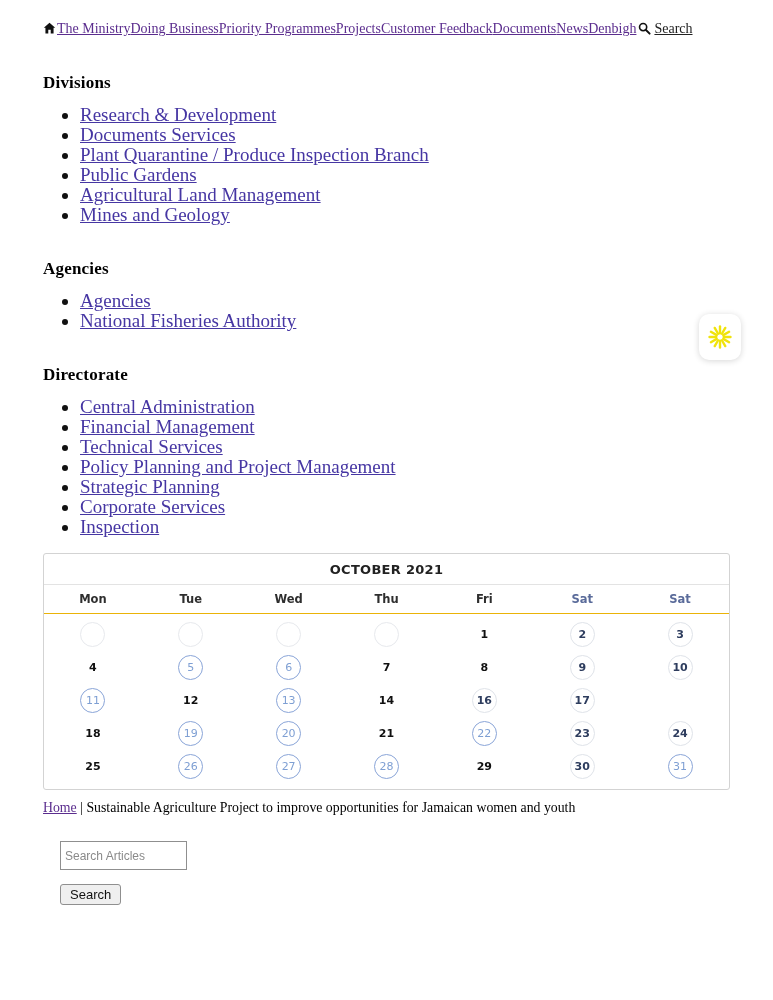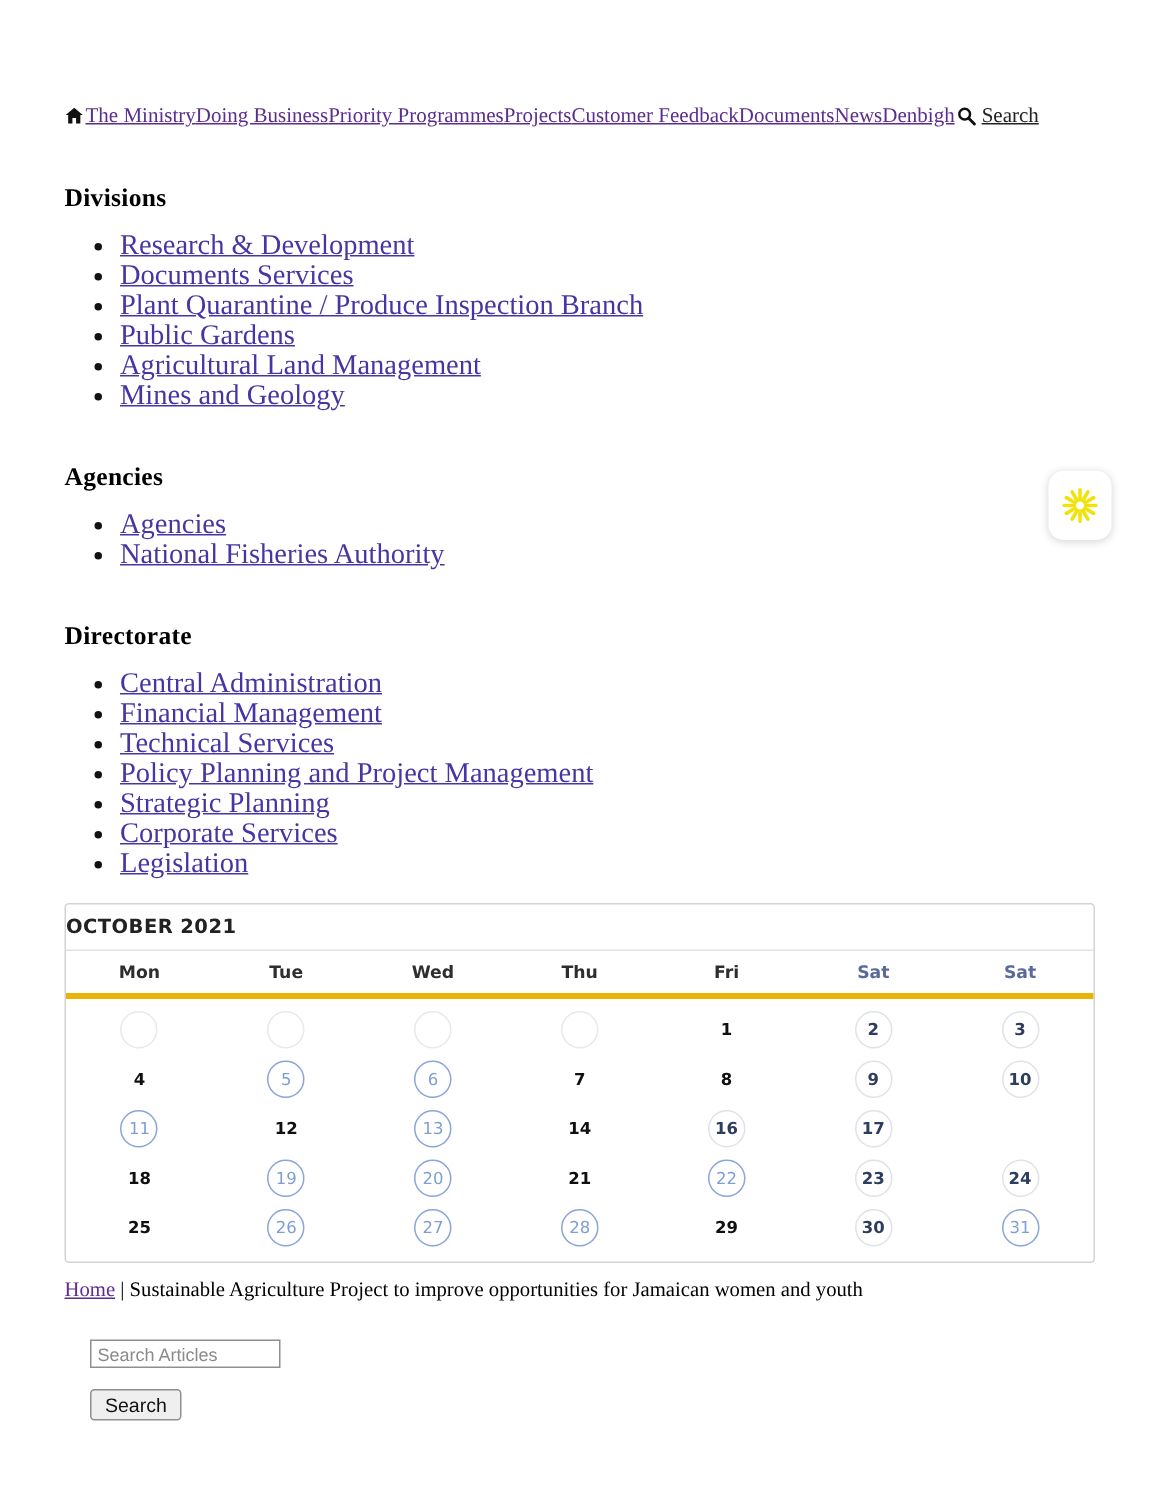--- a/index.html
+++ b/index.html
@@ -13,45 +13,45 @@
   html,body{margin:0;padding:0}
   body{
     width:773px;min-height:1000px;background:#fff;position:relative;
     font-family:"Liberation Serif",serif;color:#111;
   }
   .page{padding:0 43px 40px}
   a{cursor:pointer}
 
   
   .topnav{
-    padding-top:69px;font-size:14px;line-height:17px;
+    padding-top:20px;font-size:14px;line-height:17px;
     display:flex;flex-wrap:wrap;align-items:center;
   }
   .home-link{display:inline-flex;align-items:center;margin-right:1px;text-decoration:none}
   .nav-link{color:var(--nav-link);text-decoration:underline}
   .nav-search{display:inline-flex;align-items:center;margin-left:2px;text-decoration:none}
   .nav-search .lbl{color:#222;text-decoration:underline;margin-left:3px}
 
   
   .section-heading{font-size:17px;font-weight:700;margin:36px 0 0;letter-spacing:.2px;color:#000}
   .section-heading:first-child{}
   .link-list{margin:13px 0 0;padding:0 0 0 37px;list-style:disc}
   .link-list li{margin:0 0 3px;font-size:19px;line-height:17px}
   .list-link{color:var(--list-link);text-decoration:underline}
 
   
   .calendar{
     margin-top:18px;border:1px solid #d3d3d3;border-radius:3px;
     font-family:"DejaVu Sans","Liberation Sans",sans-serif;background:#fff;
   }
   .cal-title{
-    padding:8px 0 7px;font-size:13px;font-weight:600;color:#222;
+    text-align:center;padding:8px 0 7px;font-size:13px;font-weight:600;color:#222;
     border-bottom:1px solid #e3e3e3;letter-spacing:.3px;
   }
-  .cal-headers{display:grid;grid-template-columns:repeat(7,1fr);border-bottom:4px solid #eab308}
+  .cal-headers{display:grid;grid-template-columns:repeat(7,1fr);border-bottom:1px solid #eab308}
   .day-header{text-align:center;padding:7px 0;font-size:11.5px;font-weight:600;color:#2e2e2e}
   .day-header.weekend{color:var(--weekend-header)}
   .cal-grid{padding:4px 0 6px}
   .week-row{display:grid;grid-template-columns:repeat(7,1fr)}
   .day-cell{height:33px;display:flex;align-items:center;justify-content:center}
   .day-num{
     width:25px;height:25px;border-radius:50%;display:inline-flex;
     align-items:center;justify-content:center;font-size:11px;border:1px solid transparent;
   }
   .day-num.plain{color:#101010;font-weight:700}
@@ -59,21 +59,21 @@
   .day-num.weekend{color:#2e3d5e;font-weight:700;border-color:#dfe3e9}
   .day-num.empty{border-color:#e7e9ed}
 
   
   .breadcrumb{margin:9px 0 0;font-size:13.8px;line-height:18px;color:#000}
   .breadcrumb a{color:var(--nav-link);text-decoration:underline}
 
   
   .article-search{margin:24px 0 0 17px}
   .article-search input{
-    display:block;width:127px;height:19px;border:1px solid #8f8f8f;
+    display:block;width:127px;height:29px;border:1px solid #8f8f8f;
     font:12px "Liberation Sans",sans-serif;padding:1px 4px;color:#333;background:#fff;
   }
   .article-search input::placeholder{color:#8a8a8a}
   .article-search button{
     display:block;margin-top:14px;font:13px "Liberation Sans",sans-serif;
     padding:2px 9px;background:#efefef;border:1px solid #8f8f8f;border-radius:3px;color:#111;
   }
 
   
   .a11y-widget{
@@ -120,21 +120,21 @@
         <li><a href="#" class="list-link">National Fisheries Authority</a></li>
       </ul>
       <h3 class="section-heading">Directorate</h3>
       <ul class="link-list">
         <li><a href="#" class="list-link">Central Administration</a></li>
         <li><a href="#" class="list-link">Financial Management</a></li>
         <li><a href="#" class="list-link">Technical Services</a></li>
         <li><a href="#" class="list-link">Policy Planning and Project Management</a></li>
         <li><a href="#" class="list-link">Strategic Planning</a></li>
         <li><a href="#" class="list-link">Corporate Services</a></li>
-        <li><a href="#" class="list-link">Legislation</a></li>
+        <li><a href="#" class="list-link">Inspection</a></li>
       </ul>
     </div>
 
   <section class="calendar">
     <div class="cal-title">OCTOBER 2021</div>
     <div class="cal-headers">
         <div class="day-header">Mon</div>
         <div class="day-header">Tue</div>
         <div class="day-header">Wed</div>
         <div class="day-header">Thu</div>

